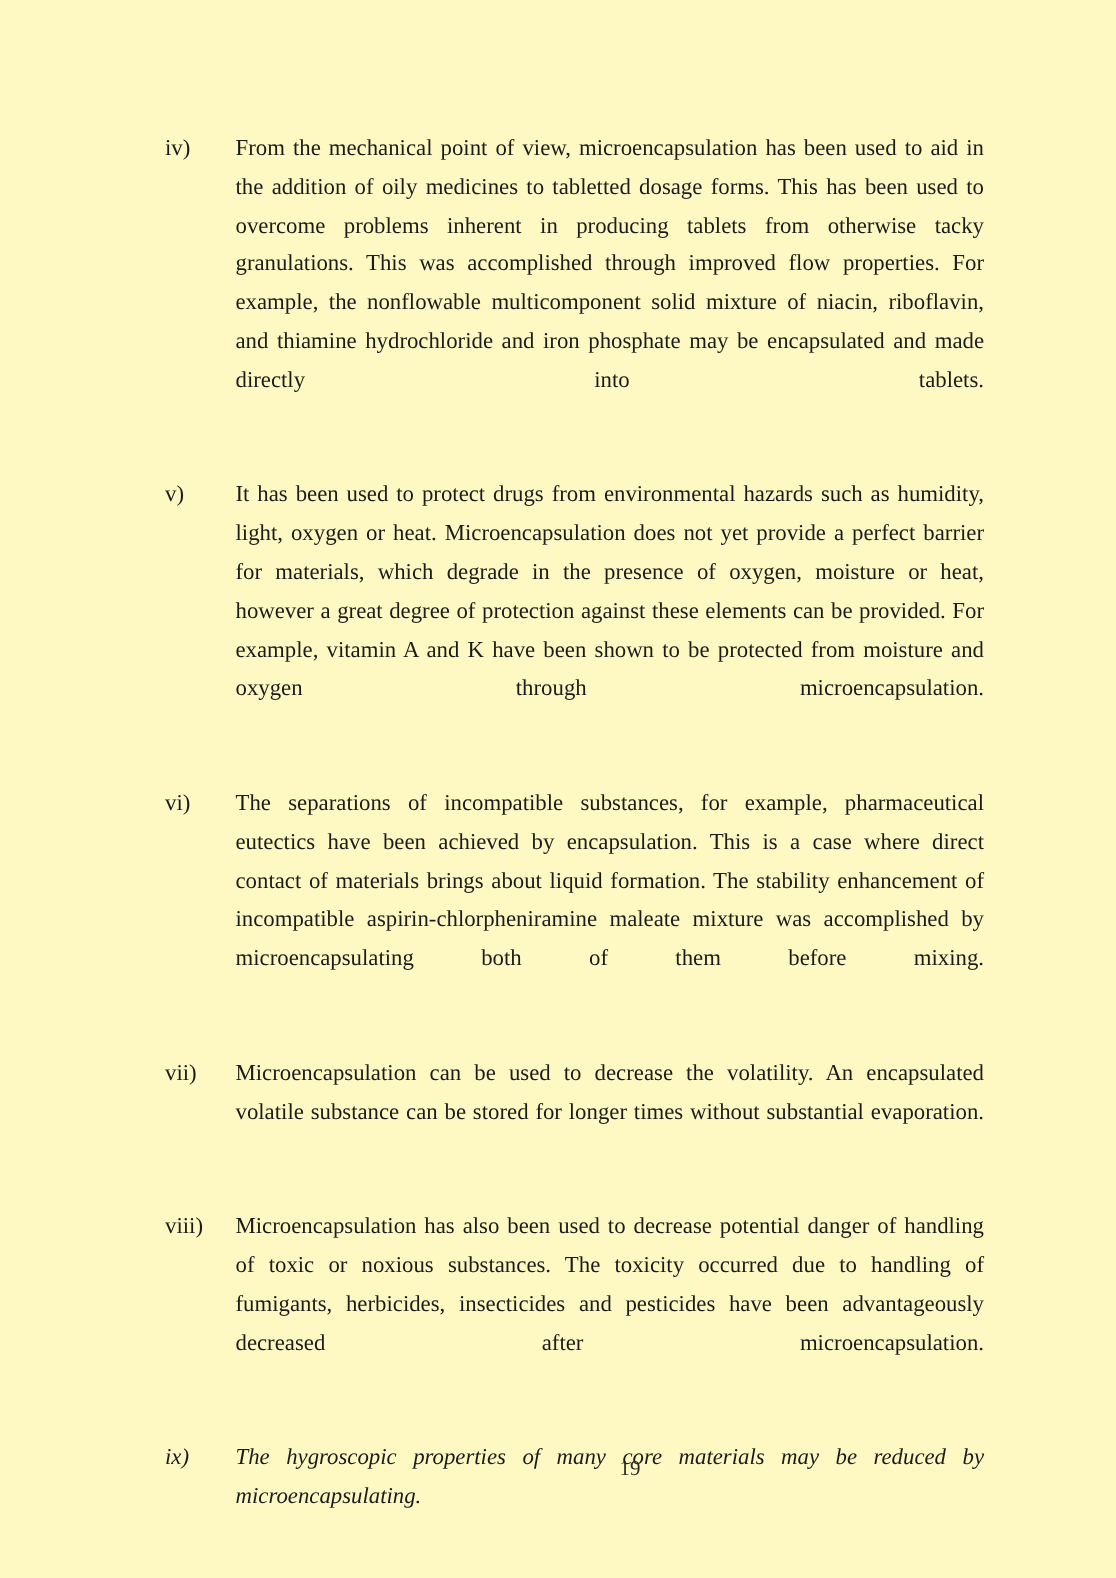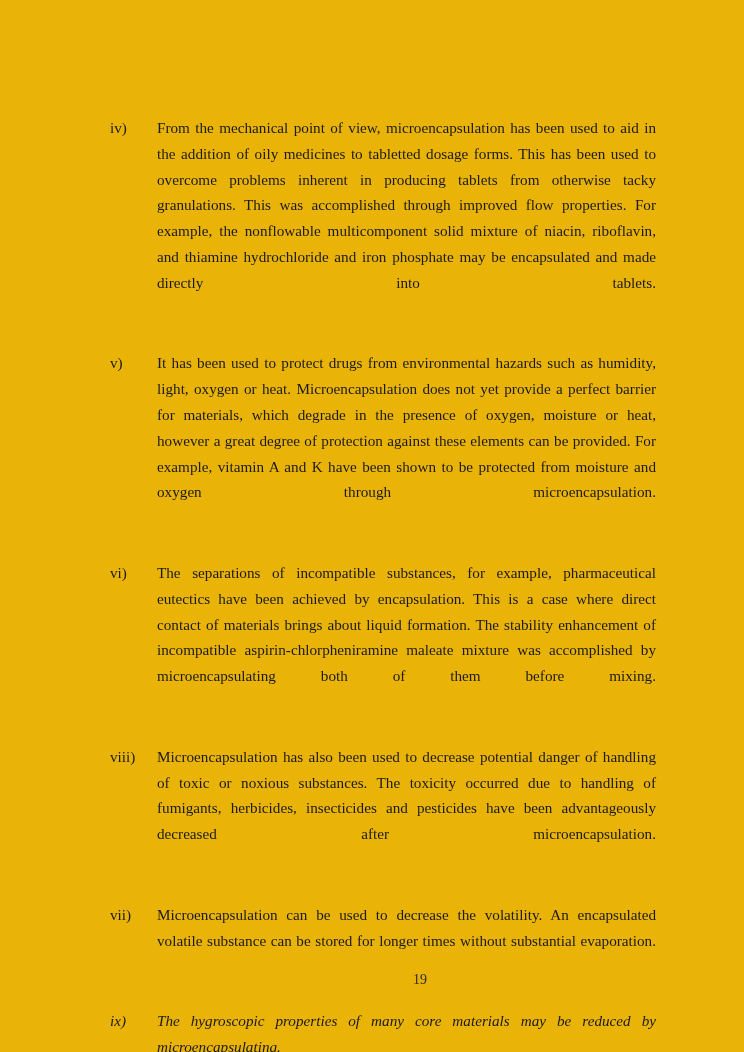--- a/index.html
+++ b/index.html
@@ -16,21 +16,21 @@
     position: relative;
     overflow: hidden;
   }
 
   .page {
     position: absolute;
     left: 0;
     top: 0;
     width: 744px;
     height: 1052px;
-    background: #eab308;
+    background: #fef9c3;
   }
 
   
   .content {
     position: absolute;
     left: 110px;
     top: 86px;
     width: 546px;
   }
 
@@ -58,21 +58,20 @@
     top: 0;
     width: 44px;
     text-align: left;
     font-size: 15.2px;
     line-height: 25.8px;
     white-space: nowrap;
   }
 
   .item-text {
     display: block;
-    margin-top: 29px;
   }
 
   
   .item-text::after {
     content: "";
     display: inline-block;
     width: 100%;
   }
 
   .page-number {
@@ -104,27 +103,27 @@
       <span class="item-marker">v)</span>
       <span class="item-text">It has been used to protect drugs from environmental hazards such as humidity, light, oxygen or heat. Microencapsulation does not yet provide a perfect barrier for materials, which degrade in the presence of oxygen, moisture or heat, however a great degree of protection against these elements can be provided. For example, vitamin A and K have been shown to be protected from moisture and oxygen through microencapsulation.</span>
     </div>
 
     <div class="item">
       <span class="item-marker">vi)</span>
       <span class="item-text">The separations of incompatible substances, for example, pharmaceutical eutectics have been achieved by encapsulation. This is a case where direct contact of materials brings about liquid formation. The stability enhancement of incompatible aspirin-chlorpheniramine maleate mixture was accomplished by microencapsulating both of them before mixing.</span>
     </div>
 
     <div class="item">
-      <span class="item-marker">viii)</span>
-      <span class="item-text">Microencapsulation has also been used to decrease potential danger of handling of toxic or noxious substances. The toxicity occurred due to handling of fumigants, herbicides, insecticides and pesticides have been advantageously decreased after microencapsulation.</span>
+      <span class="item-marker">vii)</span>
+      <span class="item-text">Microencapsulation can be used to decrease the volatility. An encapsulated volatile substance can be stored for longer times without substantial evaporation.</span>
     </div>
 
     <div class="item">
-      <span class="item-marker">vii)</span>
-      <span class="item-text">Microencapsulation can be used to decrease the volatility. An encapsulated volatile substance can be stored for longer times without substantial evaporation.</span>
+      <span class="item-marker">viii)</span>
+      <span class="item-text">Microencapsulation has also been used to decrease potential danger of handling of toxic or noxious substances. The toxicity occurred due to handling of fumigants, herbicides, insecticides and pesticides have been advantageously decreased after microencapsulation.</span>
     </div>
 
     <div class="item">
       <span class="item-marker">ix)</span>
       <span class="item-text">The hygroscopic properties of many core materials may be reduced by microencapsulating.</span>
     </div>
 
   </div>
 
   <div class="page-number">19</div>

